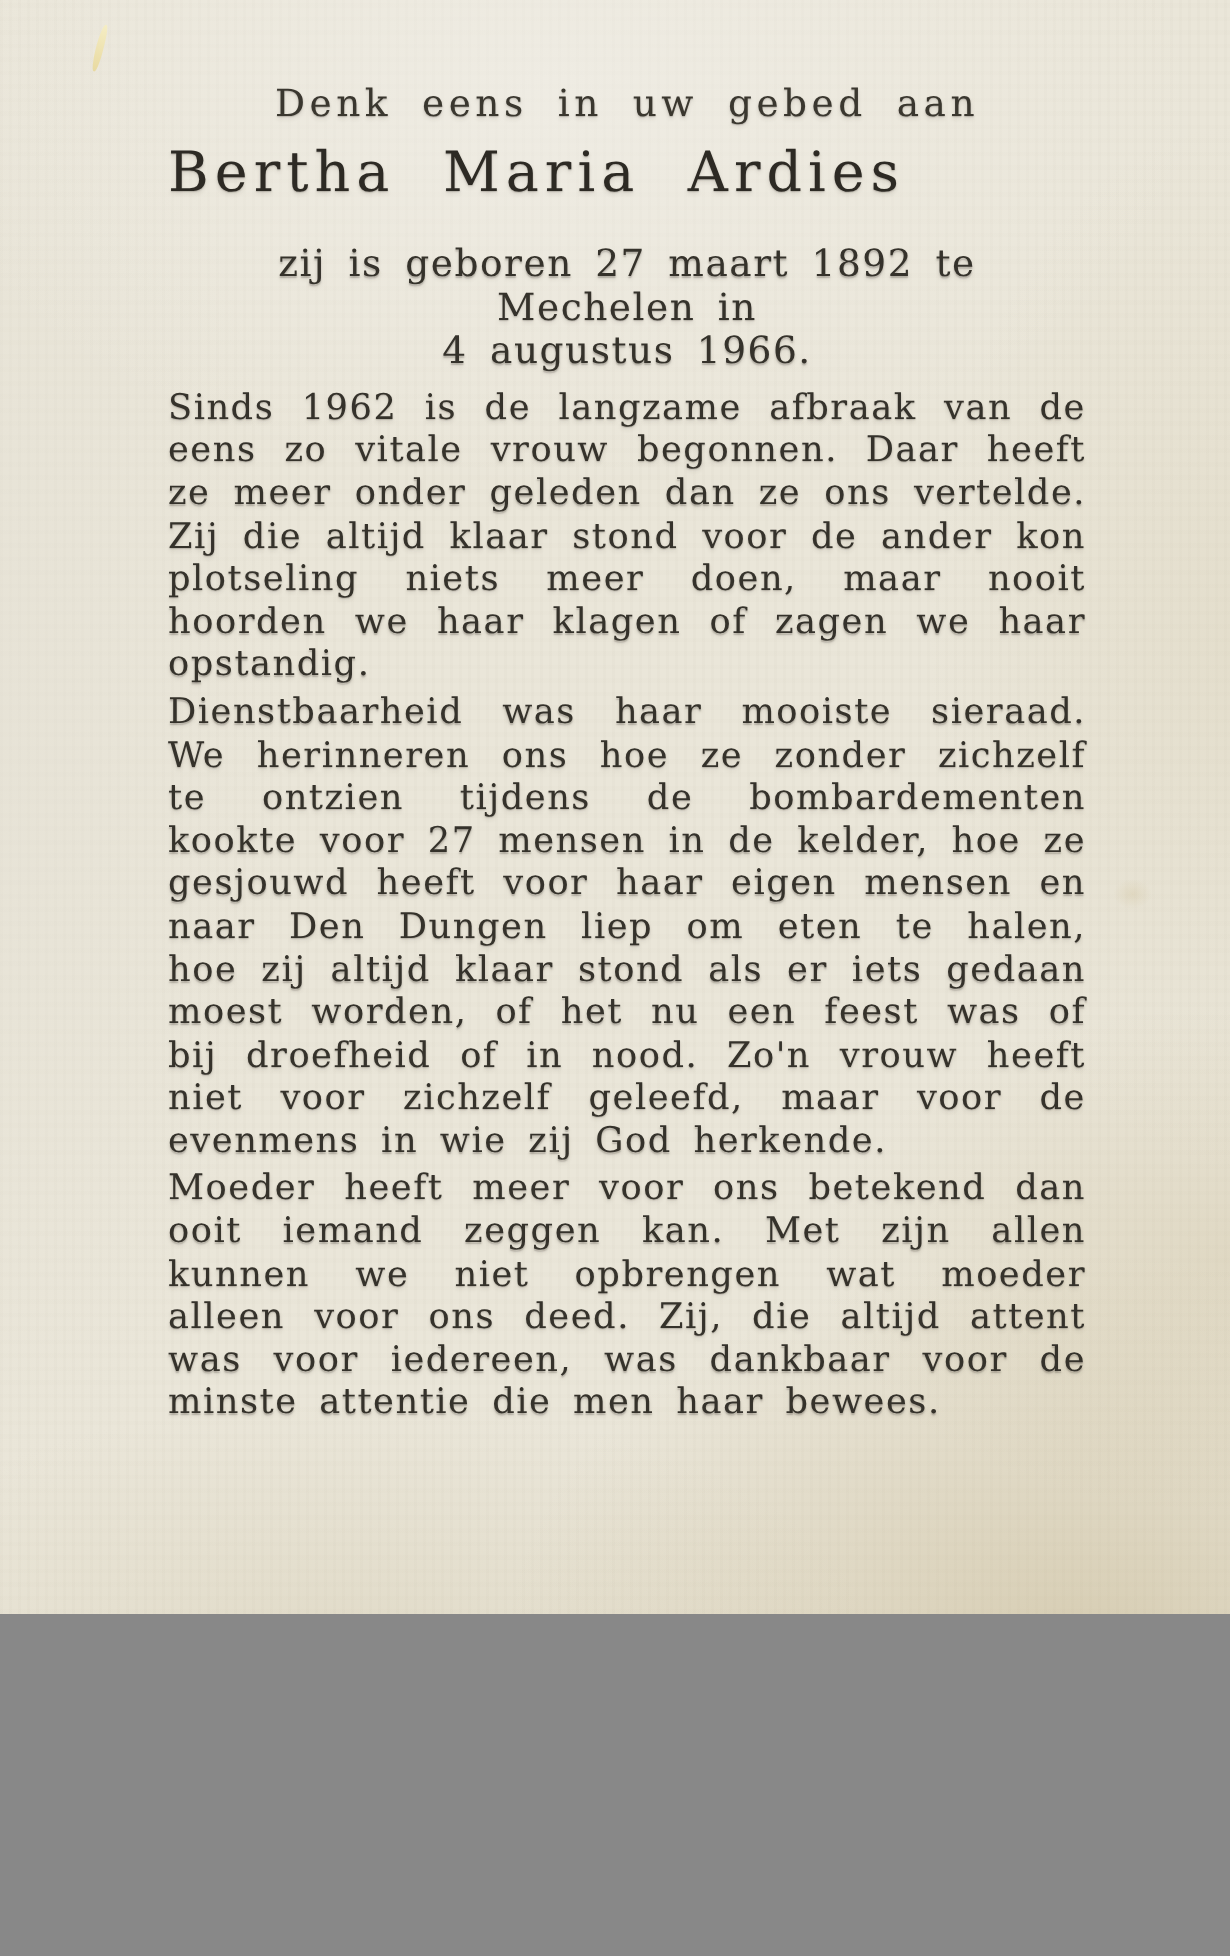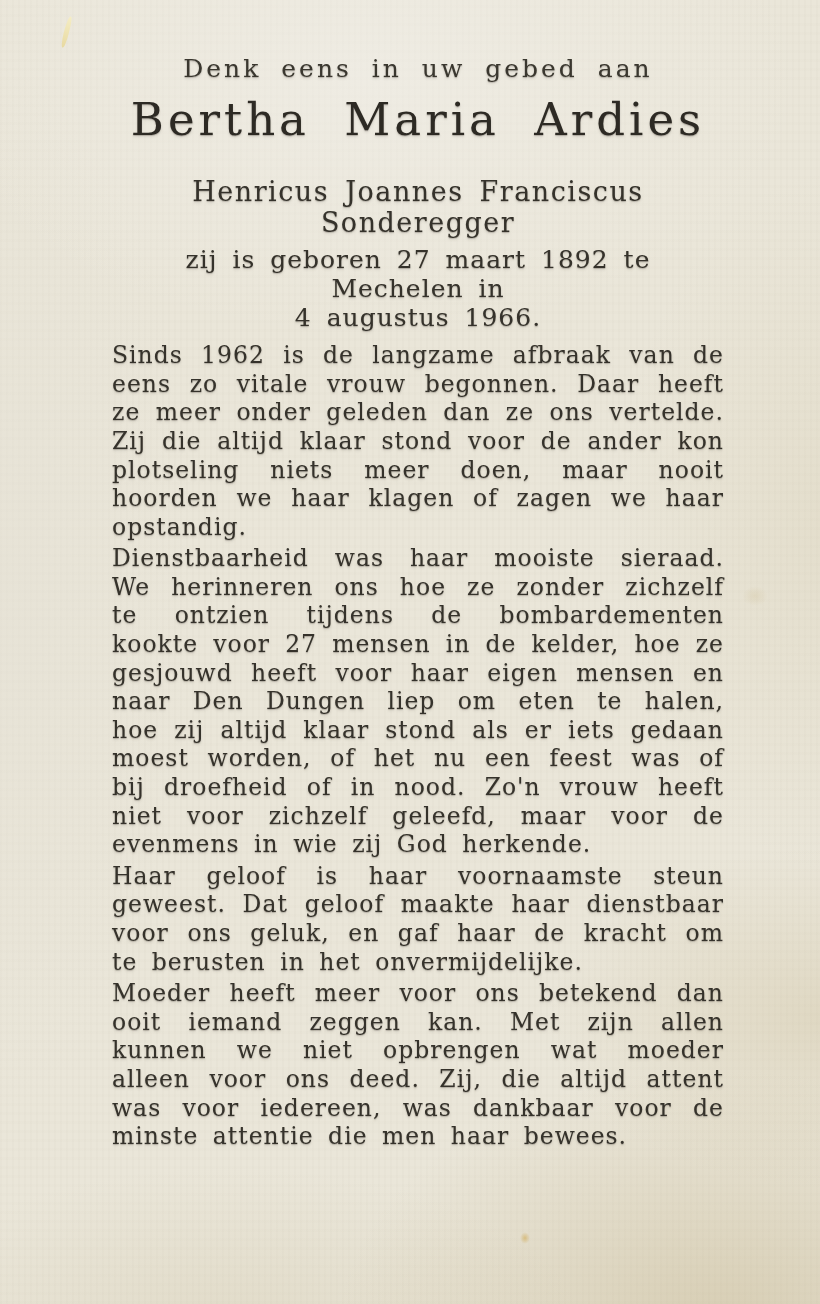--- a/index.html
+++ b/index.html
@@ -3,21 +3,21 @@
 <meta charset="utf-8">
 <style>
   html, body {
     margin: 0;
     padding: 0;
     background: #888;
   }
   .page {
     position: relative;
     width: 820px;
-    height: 1304px;
+    height: 1076px;
     overflow: hidden;
     background-color: #eae6d9;
     
     background-image:
       radial-gradient(ellipse 620px 420px at 88% 102%, rgba(186,168,122,0.40), transparent 62%),
       radial-gradient(ellipse 420px 260px at 100% 78%, rgba(196,180,138,0.28), transparent 65%),
       radial-gradient(ellipse 520px 240px at 28% 102%, rgba(198,186,150,0.25), transparent 68%),
       radial-gradient(ellipse 300px 500px at 101% 40%, rgba(205,193,158,0.22), transparent 70%),
       radial-gradient(ellipse 700px 420px at 45% 6%, rgba(243,241,236,0.55), transparent 62%),
       radial-gradient(ellipse 260px 700px at 0% 45%, rgba(228,224,212,0.5), transparent 75%),
@@ -38,22 +38,22 @@
   .intro-line {
     margin-top: 54px;
     text-align: center;
     font-size: 25px;
     letter-spacing: 3px;
     word-spacing: 9px;
     color: #3a372f;
   }
   .deceased-name {
     margin-top: 10px;
-    text-align: center;
-    font-size: 45px;
+    text-align: left;
+    font-size: 37px;
     font-weight: normal;
     letter-spacing: 4px;
     word-spacing: 16px;
     color: #2d2a24;
   }
   .relation-line {
     margin-top: 15px;
     text-align: center;
     font-size: 24px;
     letter-spacing: 3px;
@@ -125,28 +125,26 @@
   <div class="stain-spot-1"></div>
   <div class="stain-spot-2"></div>
 
   <div class="content">
 
     <div class="intro-line ink">Denk eens in uw gebed aan</div>
 
     <h1 class="deceased-name ink">Bertha Maria Ardies</h1>
 
 
-    <div class="spouse-name ink">Henricus Joannes Franciscus Sonderegger</div>
 
     <div class="vitals">
       <div class="ink">zij is geboren 27 maart 1892 te Mechelen in</div>
       <div class="ink">4 augustus 1966.</div>
     </div>
 
     <div class="body-text">
       <p class="ink">Sinds 1962 is de langzame afbraak van de eens zo vitale vrouw begonnen. Daar heeft ze meer onder geleden dan ze ons vertelde. Zij die altijd klaar stond voor de ander kon plotseling niets meer doen, maar nooit hoorden we haar klagen of zagen we haar opstandig.</p>
       <p class="ink">Dienstbaarheid was haar mooiste sieraad. We herinneren ons hoe ze zonder zichzelf te ontzien tijdens de bombardementen kookte voor 27 mensen in de kelder, hoe ze gesjouwd heeft voor haar eigen mensen en naar Den Dungen liep om eten te halen, hoe zij altijd klaar stond als er iets gedaan moest worden, of het nu een feest was of bij droefheid of in nood. Zo'n vrouw heeft niet voor zichzelf geleefd, maar voor de evenmens in wie zij God herkende.</p>
-      <p class="ink">Haar geloof is haar voornaamste steun geweest. Dat geloof maakte haar dienstbaar voor ons geluk, en gaf haar de kracht om te berusten in het onvermijdelijke.</p>
       <p class="ink">Moeder heeft meer voor ons betekend dan ooit iemand zeggen kan. Met zijn allen kunnen we niet opbrengen wat moeder alleen voor ons deed. Zij, die altijd attent was voor iedereen, was dankbaar voor de minste attentie die men haar bewees.</p>
     </div>
 
   </div>
 </div>
 
 </body></html>

